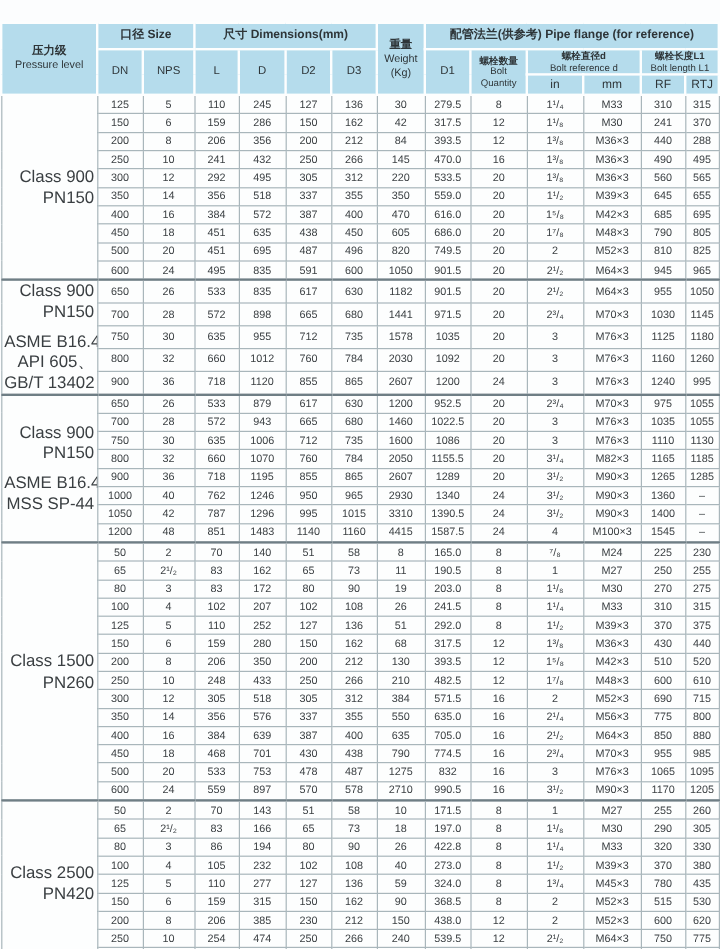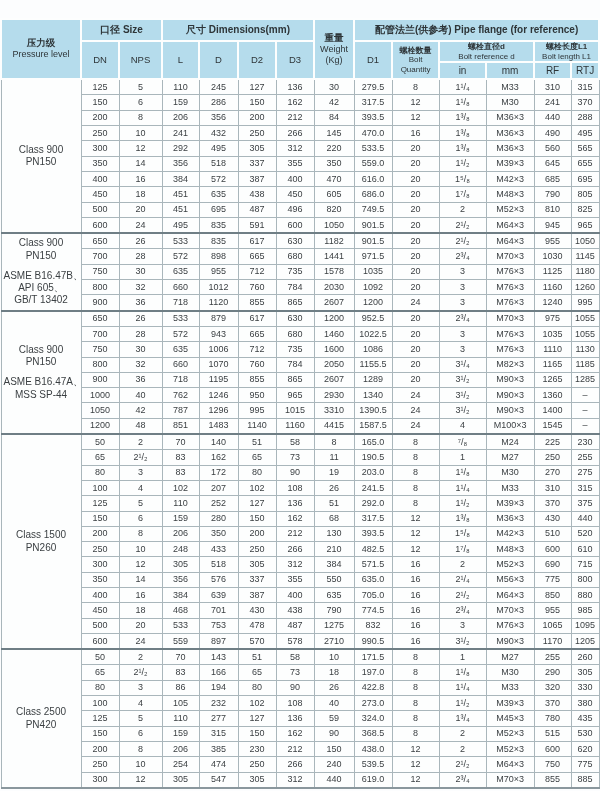--- a/index.html
+++ b/index.html
@@ -44,23 +44,24 @@
     font-size:9px;
     text-align:center;
     vertical-align:middle;
     line-height:1;
     white-space:nowrap;
     overflow:hidden;
   }
   tbody tr.section-start td{border-top:2px solid #6f7e85;}
   table{border-bottom:2px solid #8a979d;}
   td.label-cell{
-    font-size:10px;
+    font-size:14px;
     line-height:1.22;
     padding:0 2px;
+    text-align:right;
   }
   td.label-cell .gap{height:8px;}
 </style>
 </head>
 <body>
 
 <div class="page">
   <table>
     <colgroup>
       <col style="width:80px">

